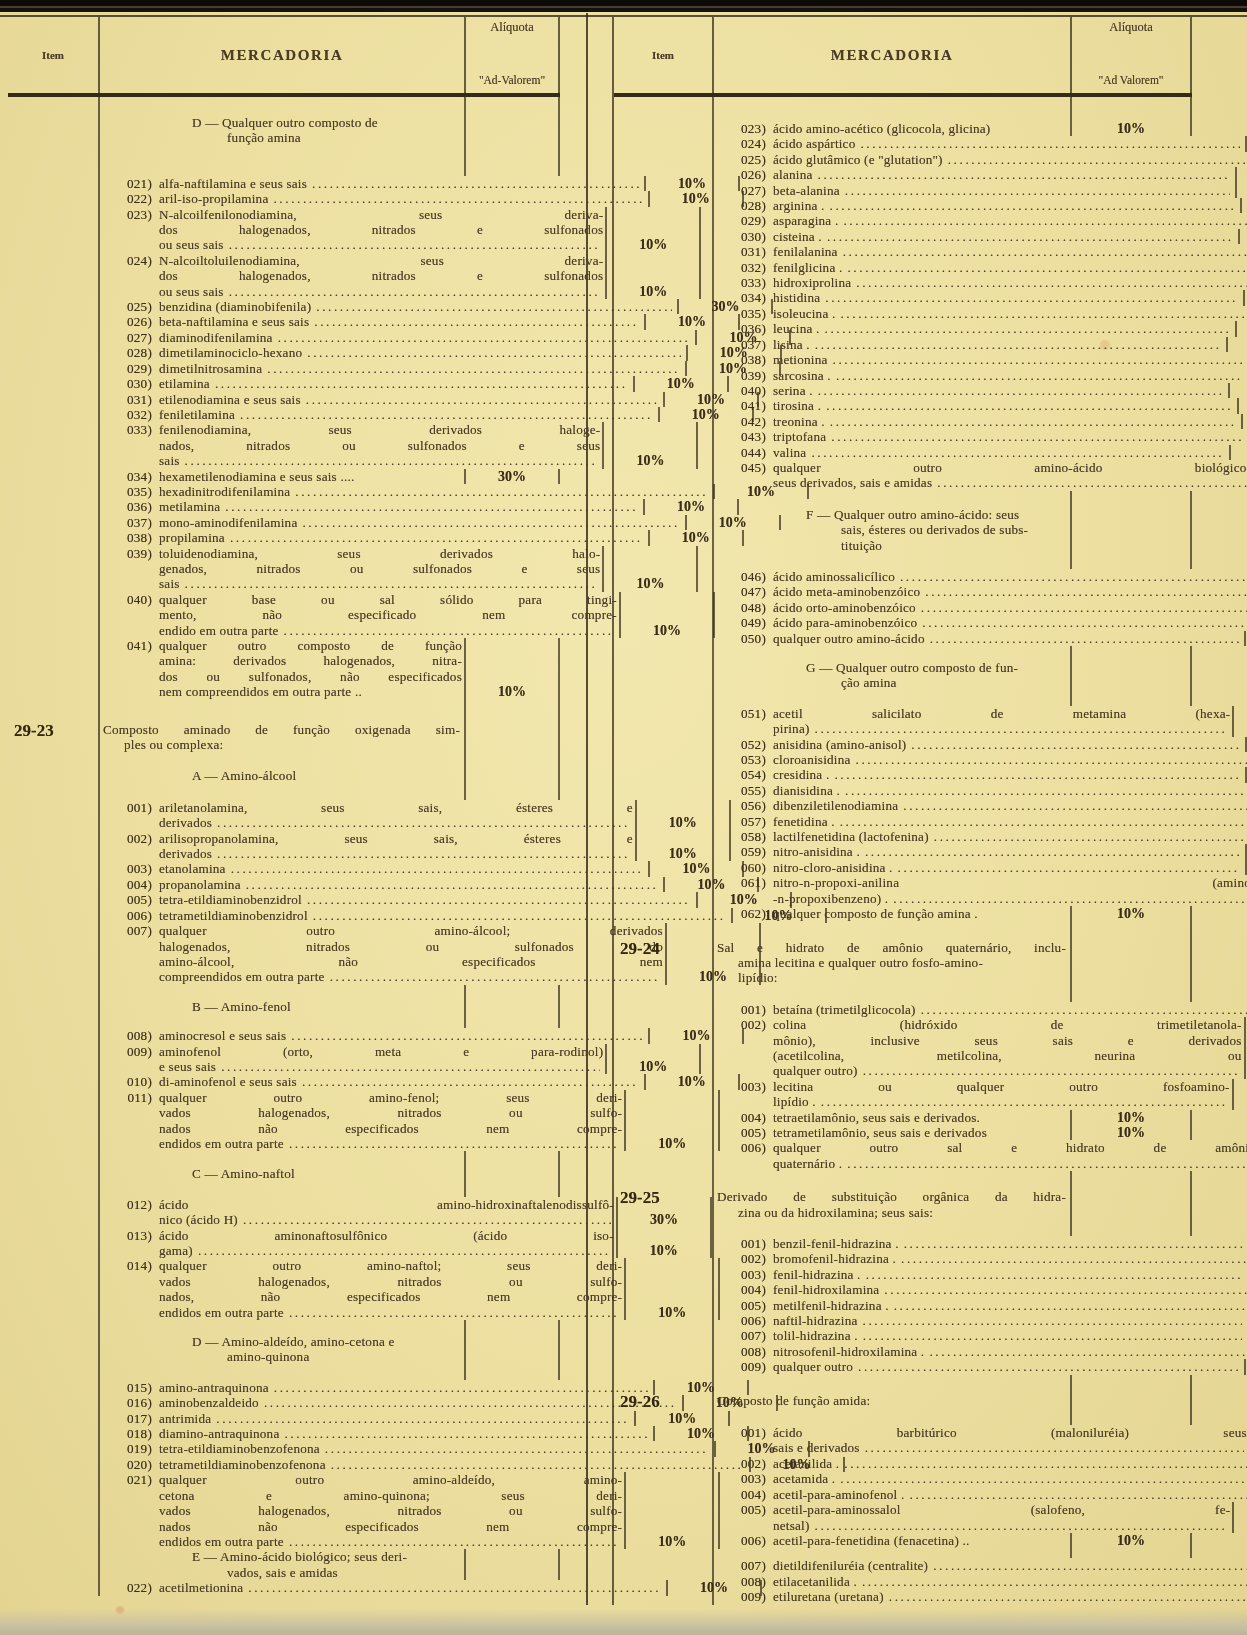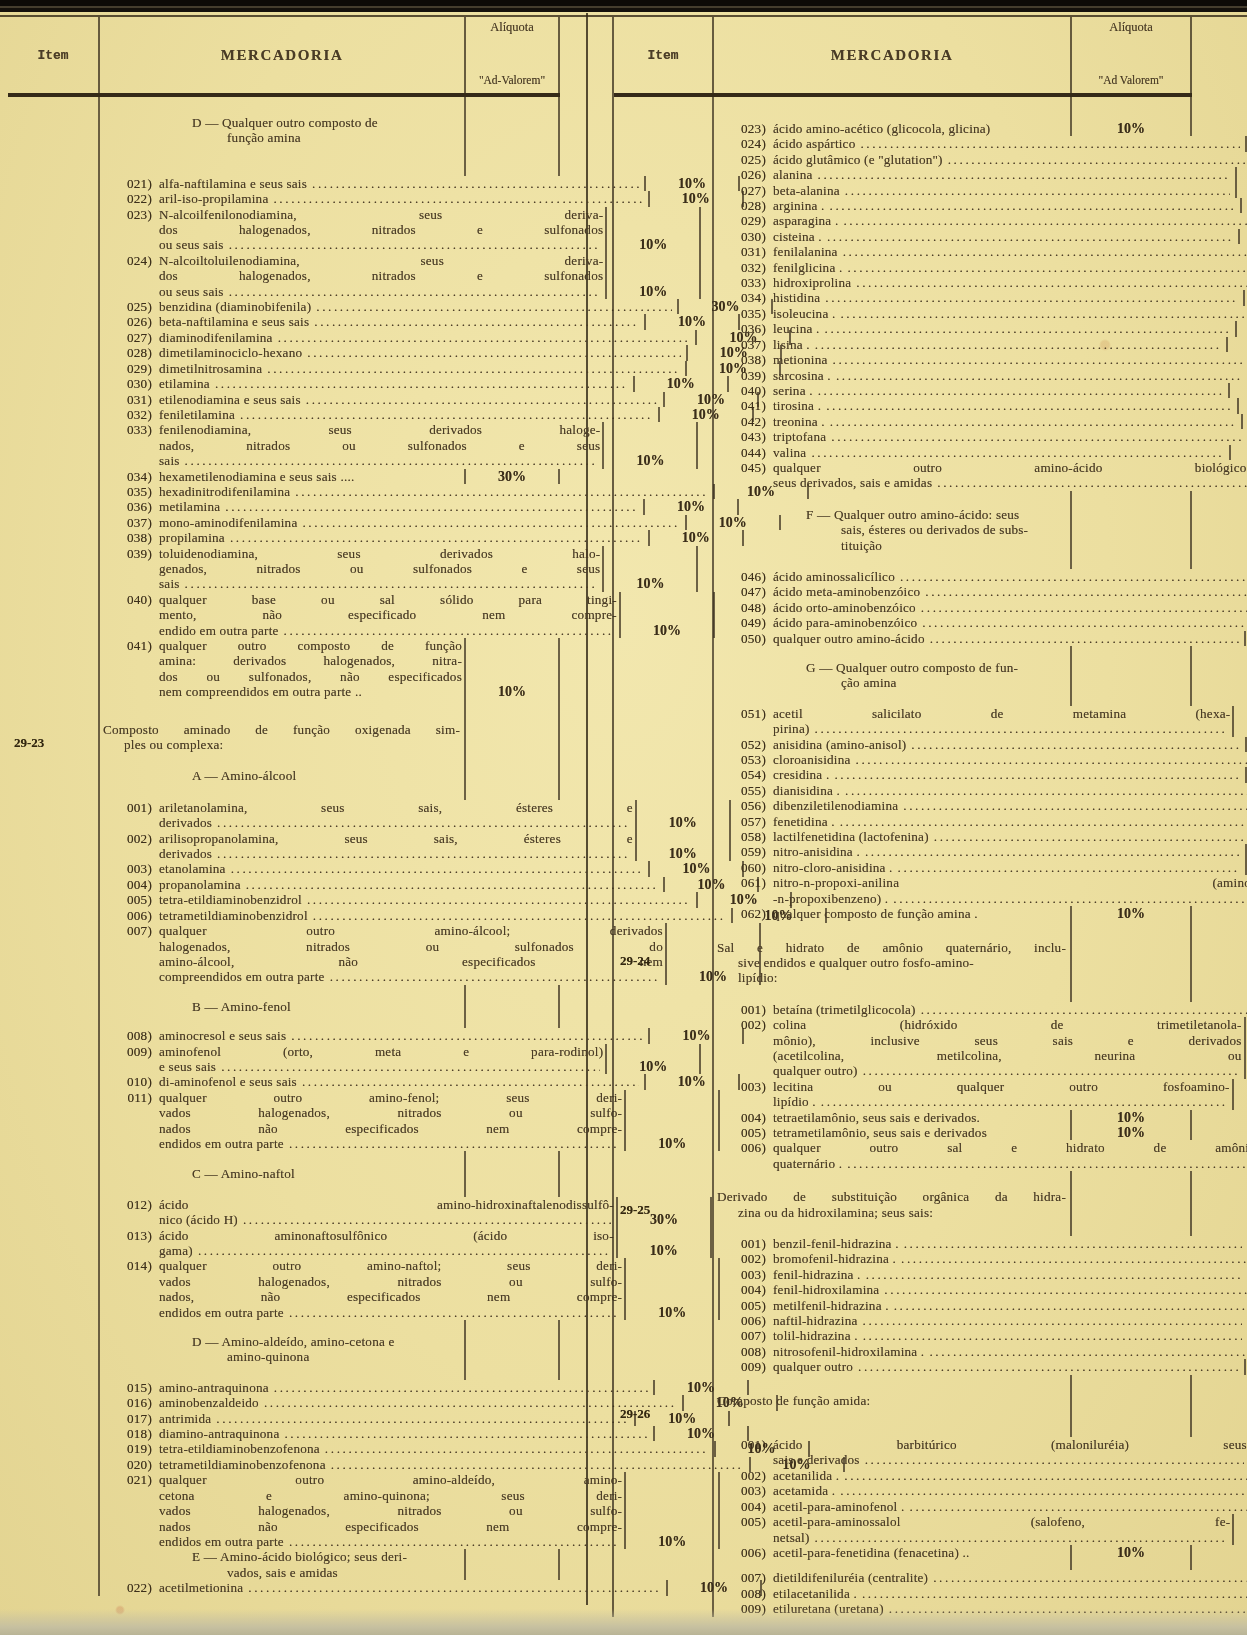--- a/index.html
+++ b/index.html
@@ -20,36 +20,36 @@
     background:linear-gradient(rgba(176,170,140,0), #c6c0a0 70%, #b9b496);}
   .divider{position:absolute;left:586px;top:13px;height:1592px;width:2px;background:rgba(48,38,20,.8);}
 
   .table{position:absolute;top:17px;}
   .table.left{left:8px;width:552px;}
   .table.right{left:612px;width:578px;border-left:2px solid rgba(58,47,30,.75);}
   .left .thead,.left .row{display:grid;grid-template-columns:90px 1fr 94px;}
   .right .thead,.right .row{display:grid;grid-template-columns:98px 1fr 120px;}
 
   .thead{height:76px;border-bottom:4px solid #352a18;}
-  .h-item{display:flex;align-items:center;justify-content:center;font-weight:bold;font-size:13px;font-family:Liberation Mono, monospace;}
+  .h-item{display:flex;align-items:center;justify-content:center;font-weight:bold;font-size:11px;}
   .h-merc{display:flex;align-items:center;justify-content:center;font-weight:bold;font-size:15px;
     letter-spacing:1.6px;border-left:2px solid rgba(58,47,30,.75);border-right:2px solid rgba(58,47,30,.75);}
   .h-aliq{display:flex;flex-direction:column;justify-content:space-between;align-items:center;
     padding:3px 0 7px;font-size:12.5px;border-right:2px solid rgba(58,47,30,.75);}
   .h-aliq .l2{font-size:11.5px;}
 
   .tbody{}
   .row{align-items:stretch;}
   .c1{padding:0 2px 0 6px;}
   .c2{border-left:2px solid rgba(58,47,30,.72);border-right:2px solid rgba(58,47,30,.72);
       font-size:13.2px;line-height:15.4px;letter-spacing:.2px;}
   .c3{border-right:2px solid rgba(58,47,30,.72);display:flex;align-items:flex-end;justify-content:center;}
   .rate{font-weight:bold;font-size:14px;line-height:15.4px;color:#3a2d19;padding-bottom:0;}
 
-  .code{font-weight:bold;font-size:13px;line-height:15.4px;color:#32270f;padding-top:1px;margin-top:12px;}
+  .code{font-weight:bold;font-size:17px;line-height:15.4px;color:#32270f;padding-top:1px;}
   .hd-l0{padding-left:3px;padding-right:4px;}
   .hd-ln{padding-left:24px;padding-right:4px;}
   .sec-l0{padding-left:92px;padding-right:6px;}
   .sec-ln{padding-left:127px;padding-right:6px;}
 
   .entry{display:grid;grid-template-columns:35px 1fr;column-gap:7px;padding-left:17px;padding-right:2px;}
   .num{text-align:right;color:#3c2f1a;}
   .line{min-height:15.4px;}
   .line.just{text-align:justify;text-align-last:justify;}
   .line.last{display:flex;align-items:baseline;}
@@ -1580,21 +1580,21 @@
         </div>
         <div class="row" style="height: 18px;">
           <div class="c1"></div>
           <div class="c2"></div>
           <div class="c3"></div>
         </div>
         <div class="row">
           <div class="c1 code">29-24</div>
           <div class="c2">
             <div class="line hd-l0 just">Sal e hidrato de amônio quaternário, inclu-</div>
-            <div class="line hd-ln">sive endidos e qualquer outro fosfo-amino-</div>
+            <div class="line hd-ln">amina lecitina e qualquer outro fosfo-amino-</div>
             <div class="line hd-ln">lipídio:</div>
           </div>
           <div class="c3"></div>
         </div>
         <div class="row" style="height: 16px;">
           <div class="c1"></div>
           <div class="c2"></div>
           <div class="c3"></div>
         </div>
         <div class="row">

